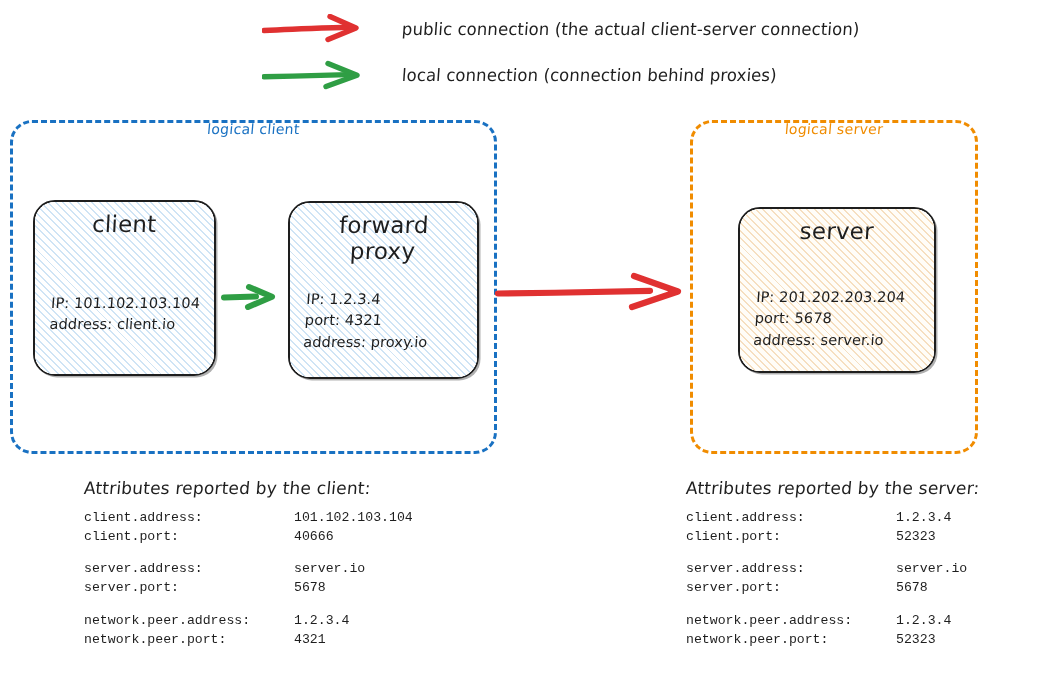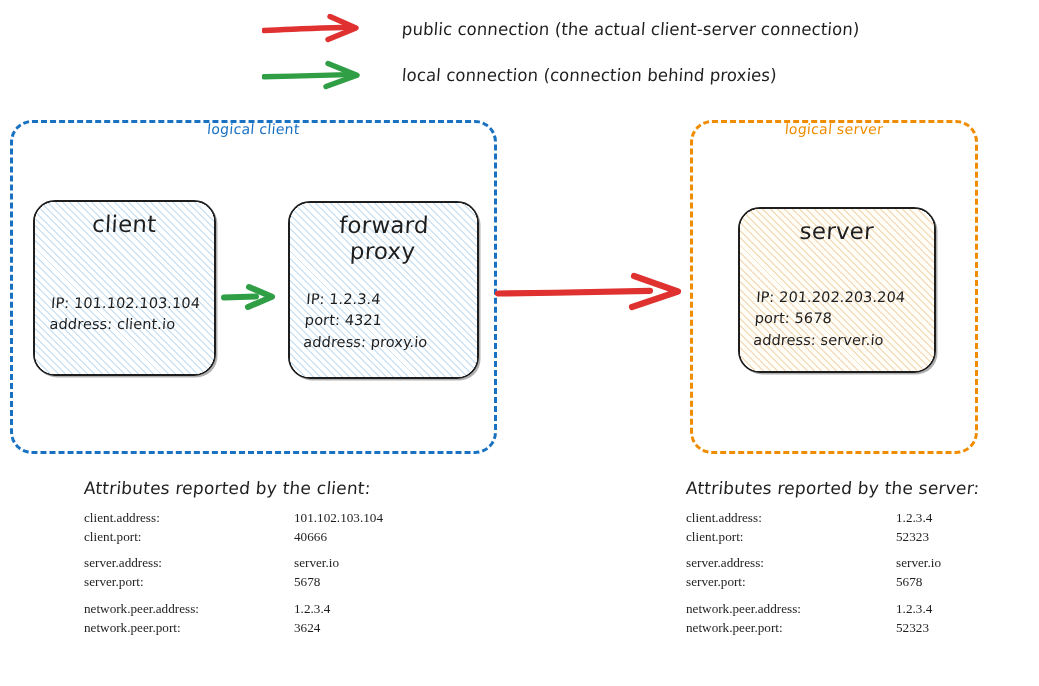--- a/index.html
+++ b/index.html
@@ -130,29 +130,29 @@
   #attrs-client { left: 84px; top: 478px; }
   #attrs-server { left: 686px; top: 478px; }
   .attrs-heading {
     font-size: 17px;
     letter-spacing: .2px;
     transform: skewX(-5deg);
     margin-bottom: 11px;
     white-space: nowrap;
   }
   .attrs-table {
-    font-family: Liberation Serif, serif;
+    font-family: Liberation Mono, monospace;
     font-size: 13.2px;
     line-height: 1.42;
     color: #1e1e1e;
   }
   .attrs-row { display: flex; }
   .attrs-key { width: 210px; flex: none; white-space: pre; }
   .attrs-val { white-space: pre; }
-  .attrs-group + .attrs-group { margin-top: 8px; }
+  .attrs-group + .attrs-group { margin-top: 14px; }
 </style>
 </head>
 <body>
 
 <div id="legend">
 
   <div class="legend-row public">
     <svg class="legend-arrow" viewBox="0 0 115 30">
       <path d="M2 16.5 C 30 14.8, 62 14.0, 86 13.2" stroke="#e03131" stroke-width="5.4" fill="none" stroke-linecap="round"></path>
       <path d="M68 2.5 L 94 14.0 L 66 25.5" stroke="#e03131" stroke-width="5.4" fill="none" stroke-linecap="round" stroke-linejoin="round"></path>
@@ -252,21 +252,21 @@
         <span class="attrs-val">5678</span>
       </div>
     </div>
     <div class="attrs-group">
       <div class="attrs-row">
         <span class="attrs-key">network.peer.address:</span>
         <span class="attrs-val">1.2.3.4</span>
       </div>
       <div class="attrs-row">
         <span class="attrs-key">network.peer.port:</span>
-        <span class="attrs-val">3624</span>
+        <span class="attrs-val">4321</span>
       </div>
     </div>
   </div>
 </div>
 
 <div class="attrs" id="attrs-server">
   <div class="attrs-heading">Attributes reported by the server:</div>
   <div class="attrs-table">
     <div class="attrs-group">
       <div class="attrs-row">

